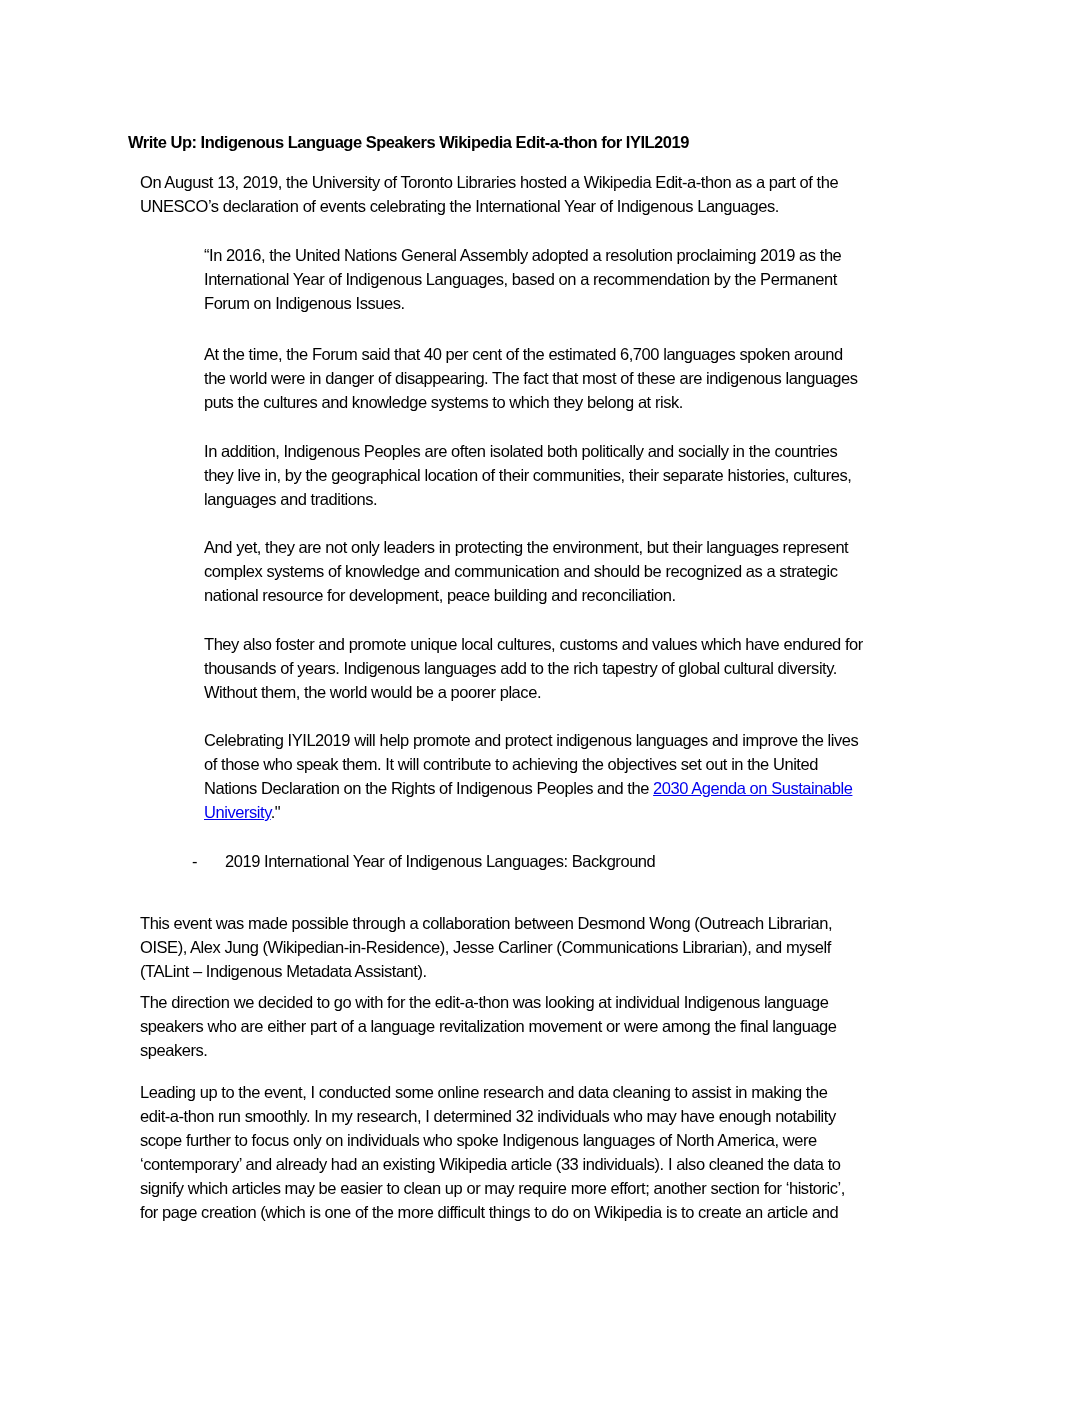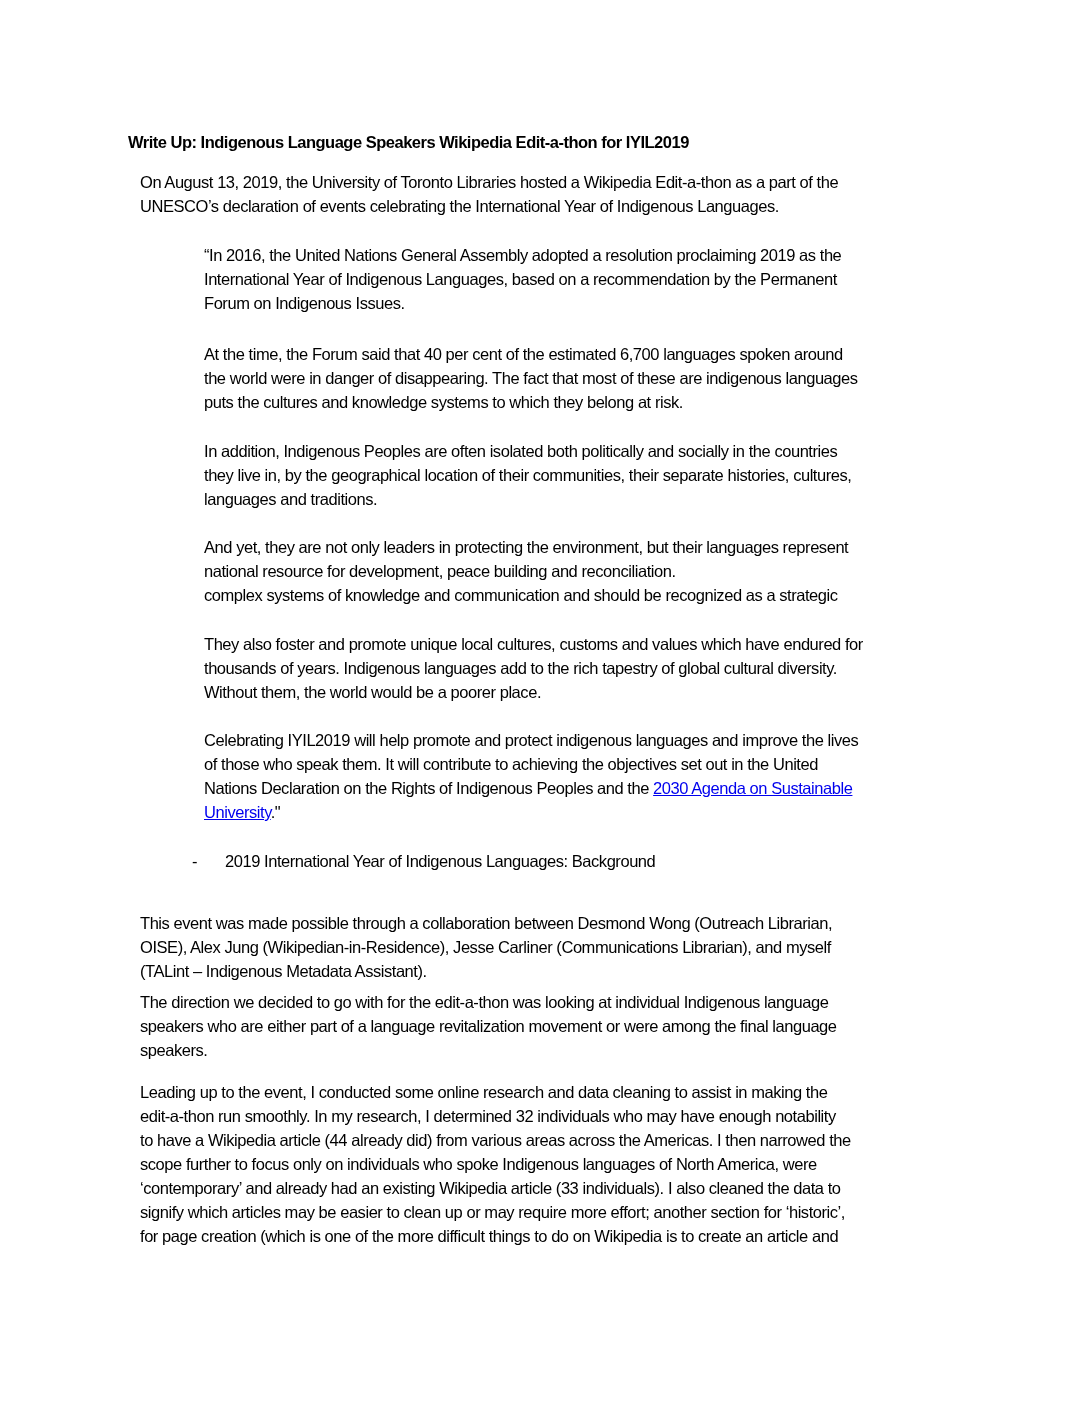--- a/index.html
+++ b/index.html
@@ -49,22 +49,22 @@
   </div>
 
   <div class="q" style="top:439px;">
     <span class="line">In addition, Indigenous Peoples are often isolated both politically and socially in the countries</span>
     <span class="line">they live in, by the geographical location of their communities, their separate histories, cultures,</span>
     <span class="line">languages and traditions.</span>
   </div>
 
   <div class="q" style="top:535px;">
     <span class="line">And yet, they are not only leaders in protecting the environment, but their languages represent</span>
+    <span class="line">complex systems of knowledge and communication and should be recognized as a strategic</span>
     <span class="line">national resource for development, peace building and reconciliation.</span>
-    <span class="line">complex systems of knowledge and communication and should be recognized as a strategic</span>
   </div>
 
   <div class="q" style="top:632px;">
     <span class="line">They also foster and promote unique local cultures, customs and values which have endured for</span>
     <span class="line">thousands of years. Indigenous languages add to the rich tapestry of global cultural diversity.</span>
     <span class="line">Without them, the world would be a poorer place.</span>
   </div>
 
   <div class="q" style="top:728px;">
     <span class="line">Celebrating IYIL2019 will help promote and protect indigenous languages and improve the lives</span>
@@ -84,20 +84,19 @@
 
   <div class="p" style="top:990px;">
     <span class="line">The direction we decided to go with for the edit-a-thon was looking at individual Indigenous language</span>
     <span class="line">speakers who are either part of a language revitalization movement or were among the final language</span>
     <span class="line">speakers.</span>
   </div>
 
   <div class="p" style="top:1080px;">
     <span class="line">Leading up to the event, I conducted some online research and data cleaning to assist in making the</span>
     <span class="line">edit-a-thon run smoothly. In my research, I determined 32 individuals who may have enough notability</span>
-    <span class="line">to have a Wikipedia article (44 already did) from various areas across the Americas. I then narrowed the</span>
     <span class="line">scope further to focus only on individuals who spoke Indigenous languages of North America, were</span>
     <span class="line">‘contemporary’ and already had an existing Wikipedia article (33 individuals). I also cleaned the data to</span>
     <span class="line">signify which articles may be easier to clean up or may require more effort; another section for ‘historic’,</span>
     <span class="line">for page creation (which is one of the more difficult things to do on Wikipedia is to create an article and</span>
   </div>
 
 </div>
 
 </body></html>

